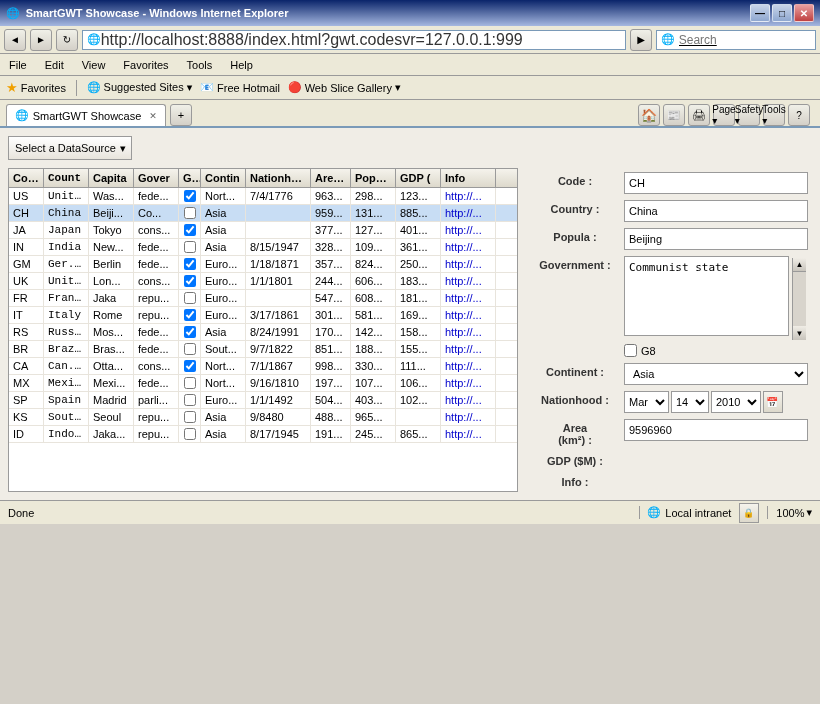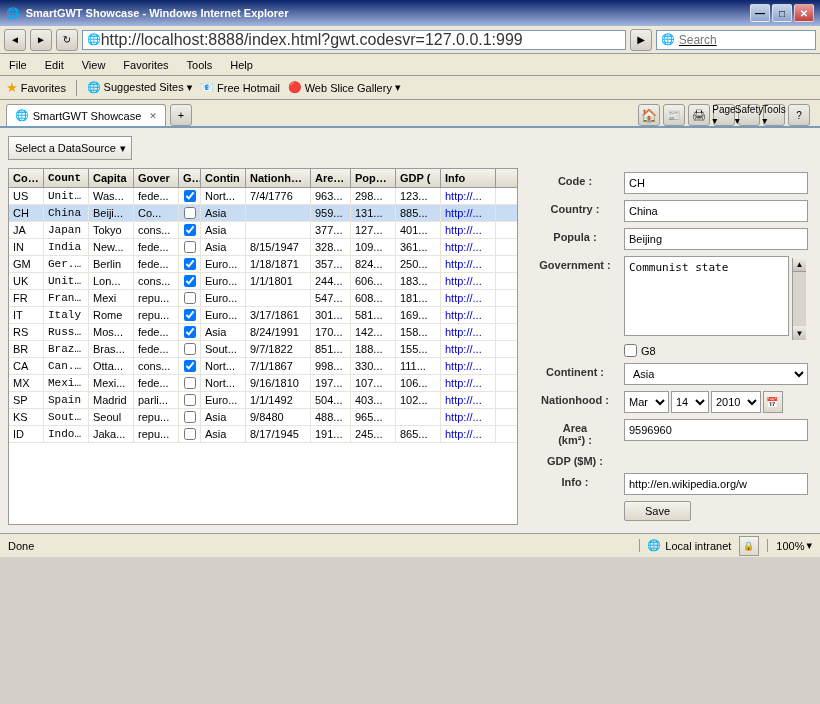--- a/index.html
+++ b/index.html
@@ -492,21 +492,21 @@
             <div class="grid-cell col-contin">Euro...</div>
             <div class="grid-cell col-nation">1/1/1801</div>
             <div class="grid-cell col-area">244...</div>
             <div class="grid-cell col-popul">606...</div>
             <div class="grid-cell col-gdp">183...</div>
             <div class="grid-cell col-info link">http://...</div>
           </div>
           <div class="grid-row">
             <div class="grid-cell col-code">FR</div>
             <div class="grid-cell col-count">France</div>
-            <div class="grid-cell col-capital">Mexi</div>
+            <div class="grid-cell col-capital">Jaka</div>
             <div class="grid-cell col-gover">repu...</div>
             <div class="grid-cell col-g8 checkbox-cell">
               <input type="checkbox" class="grid-checkbox" style="">
             </div>
             <div class="grid-cell col-contin">Euro...</div>
             <div class="grid-cell col-nation"></div>
             <div class="grid-cell col-area">547...</div>
             <div class="grid-cell col-popul">608...</div>
             <div class="grid-cell col-gdp">181...</div>
             <div class="grid-cell col-info link">http://...</div>
@@ -692,26 +692,22 @@
         <input class="form-input" value="9596960" style="">
       </div>
 
 
       <div class="form-row">
         <span class="form-label">GDP ($M) :</span>
       </div>
 
       <div class="form-row">
         <span class="form-label">Info :</span>
-        <input class="form-input" value="http://en.wikipedia.org/w" style="">
-      </div>
-
-      <div>
-        <button class="save-btn">Save</button>
-      </div>
+      </div>
+
 
     </div>
   </div>
 </div>
 
 <div class="status-bar">
   <span>Done</span>
   <div class="status-right">
     <div class="status-zone">
       <span>🌐</span>

